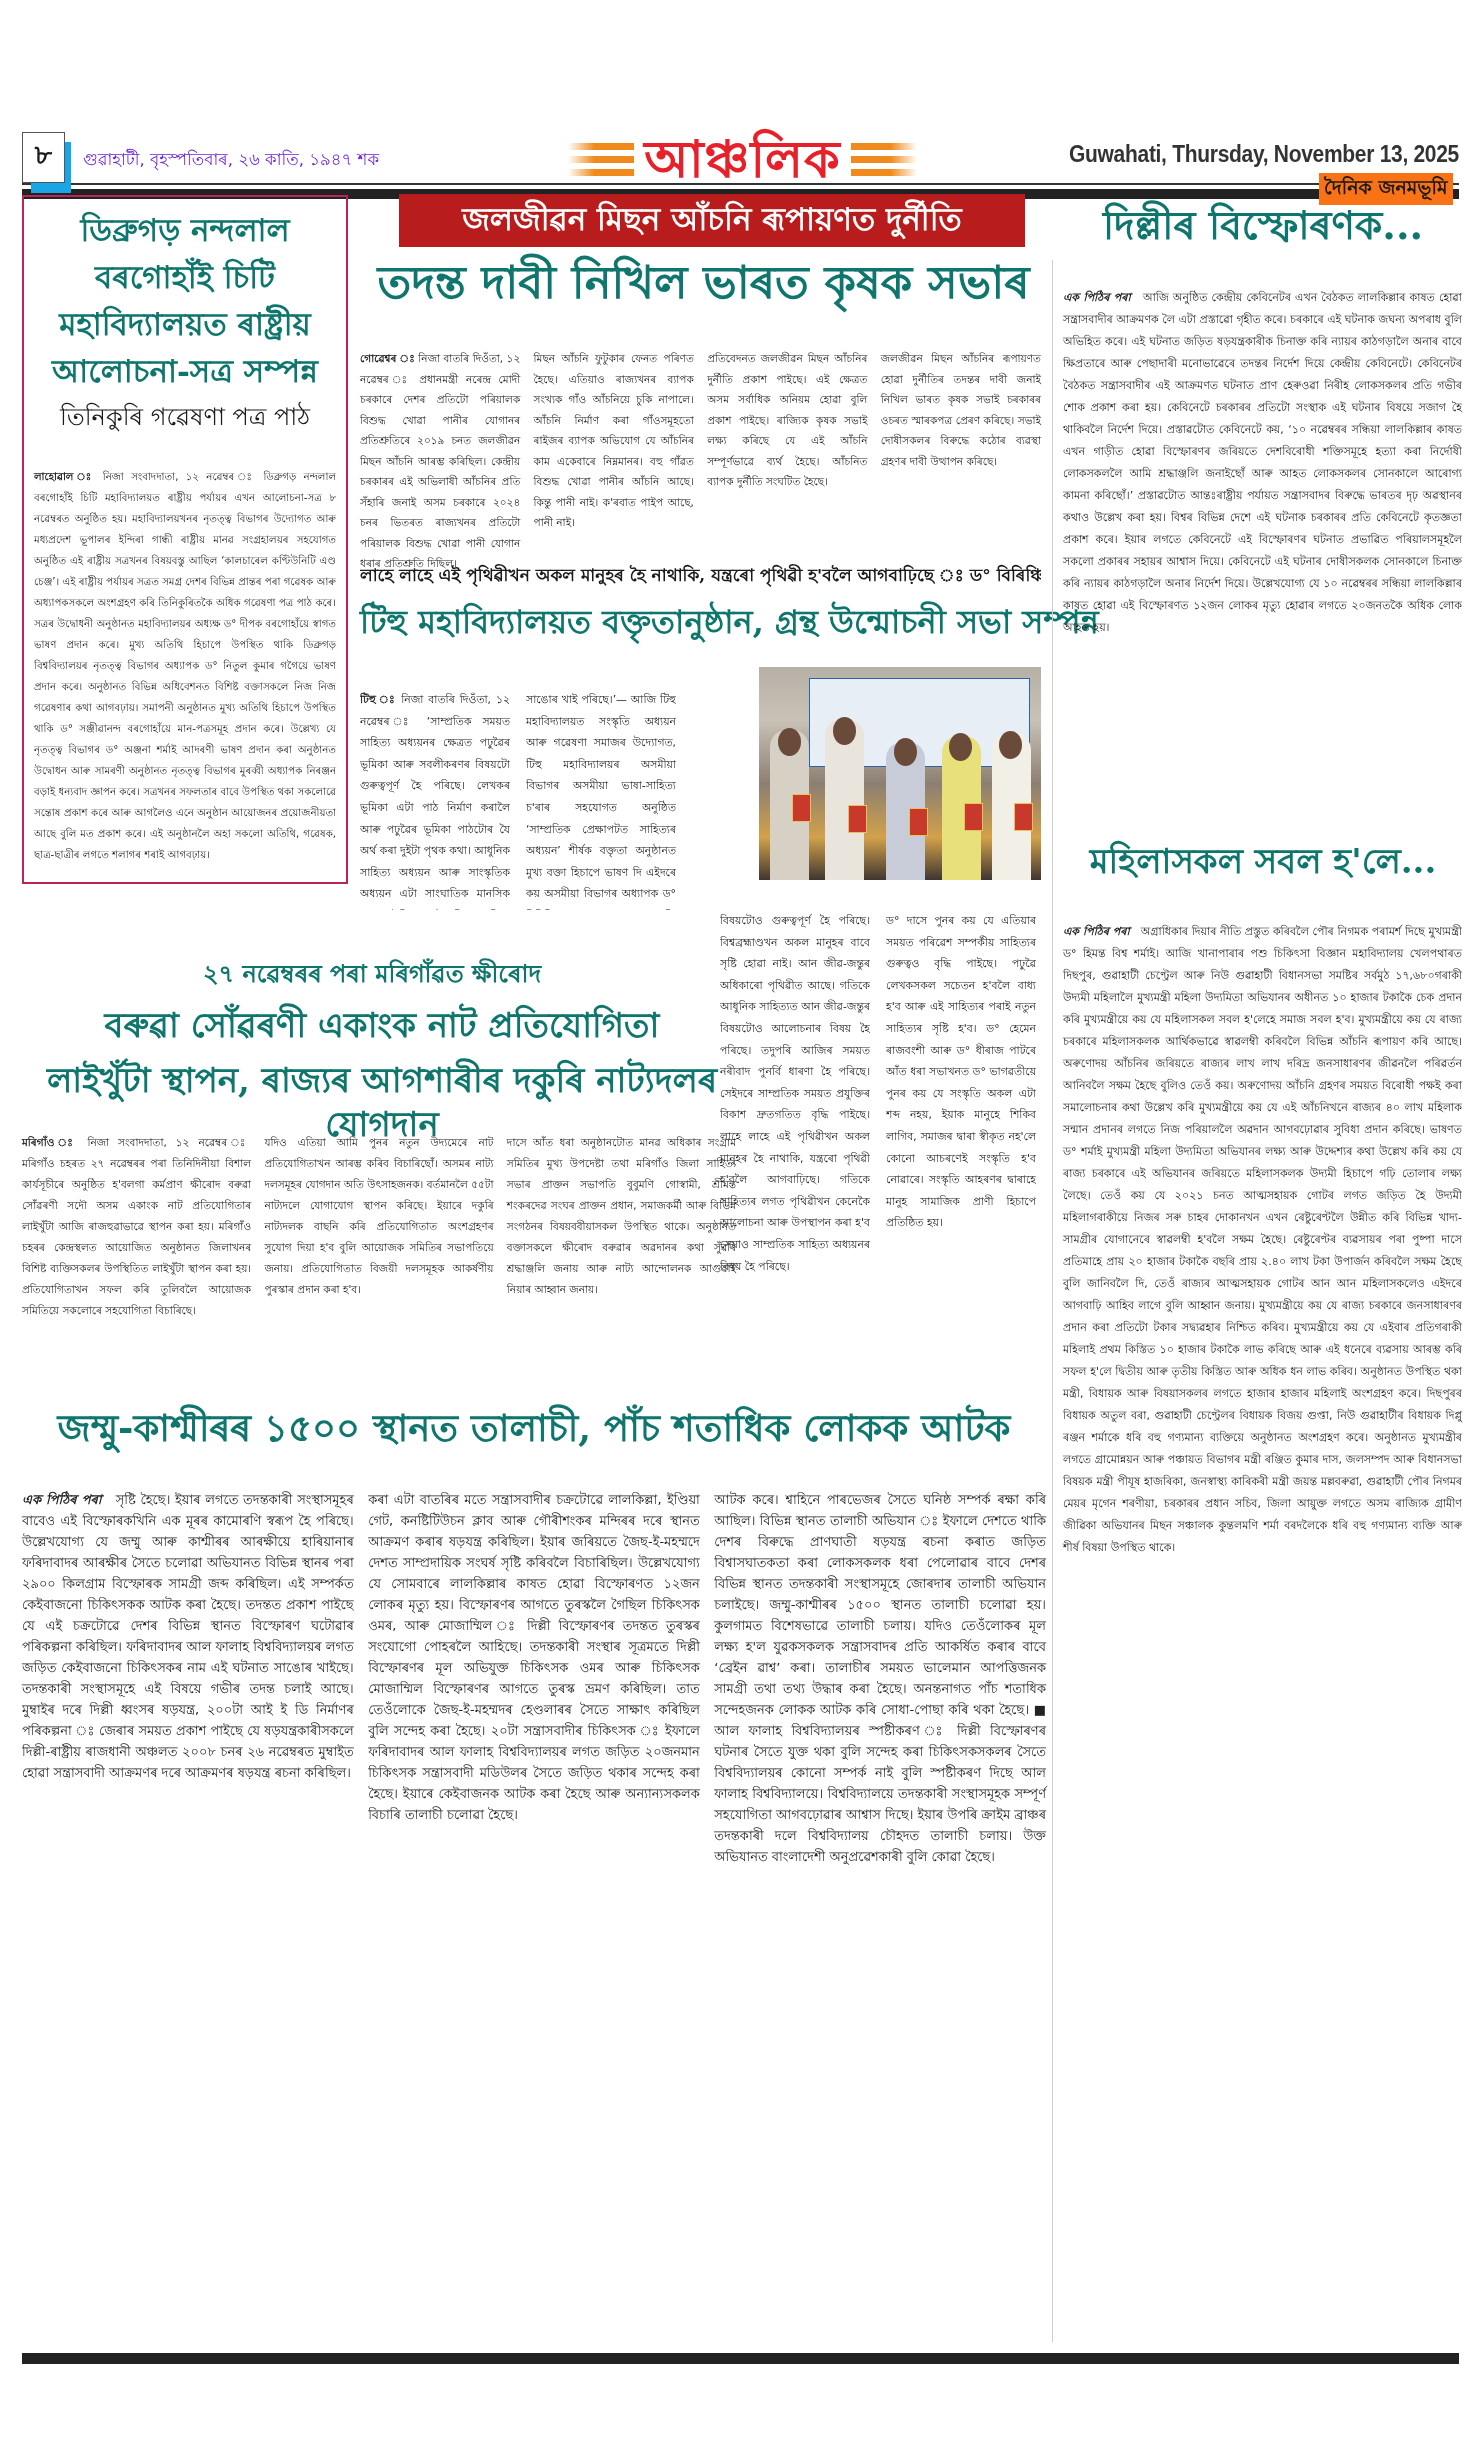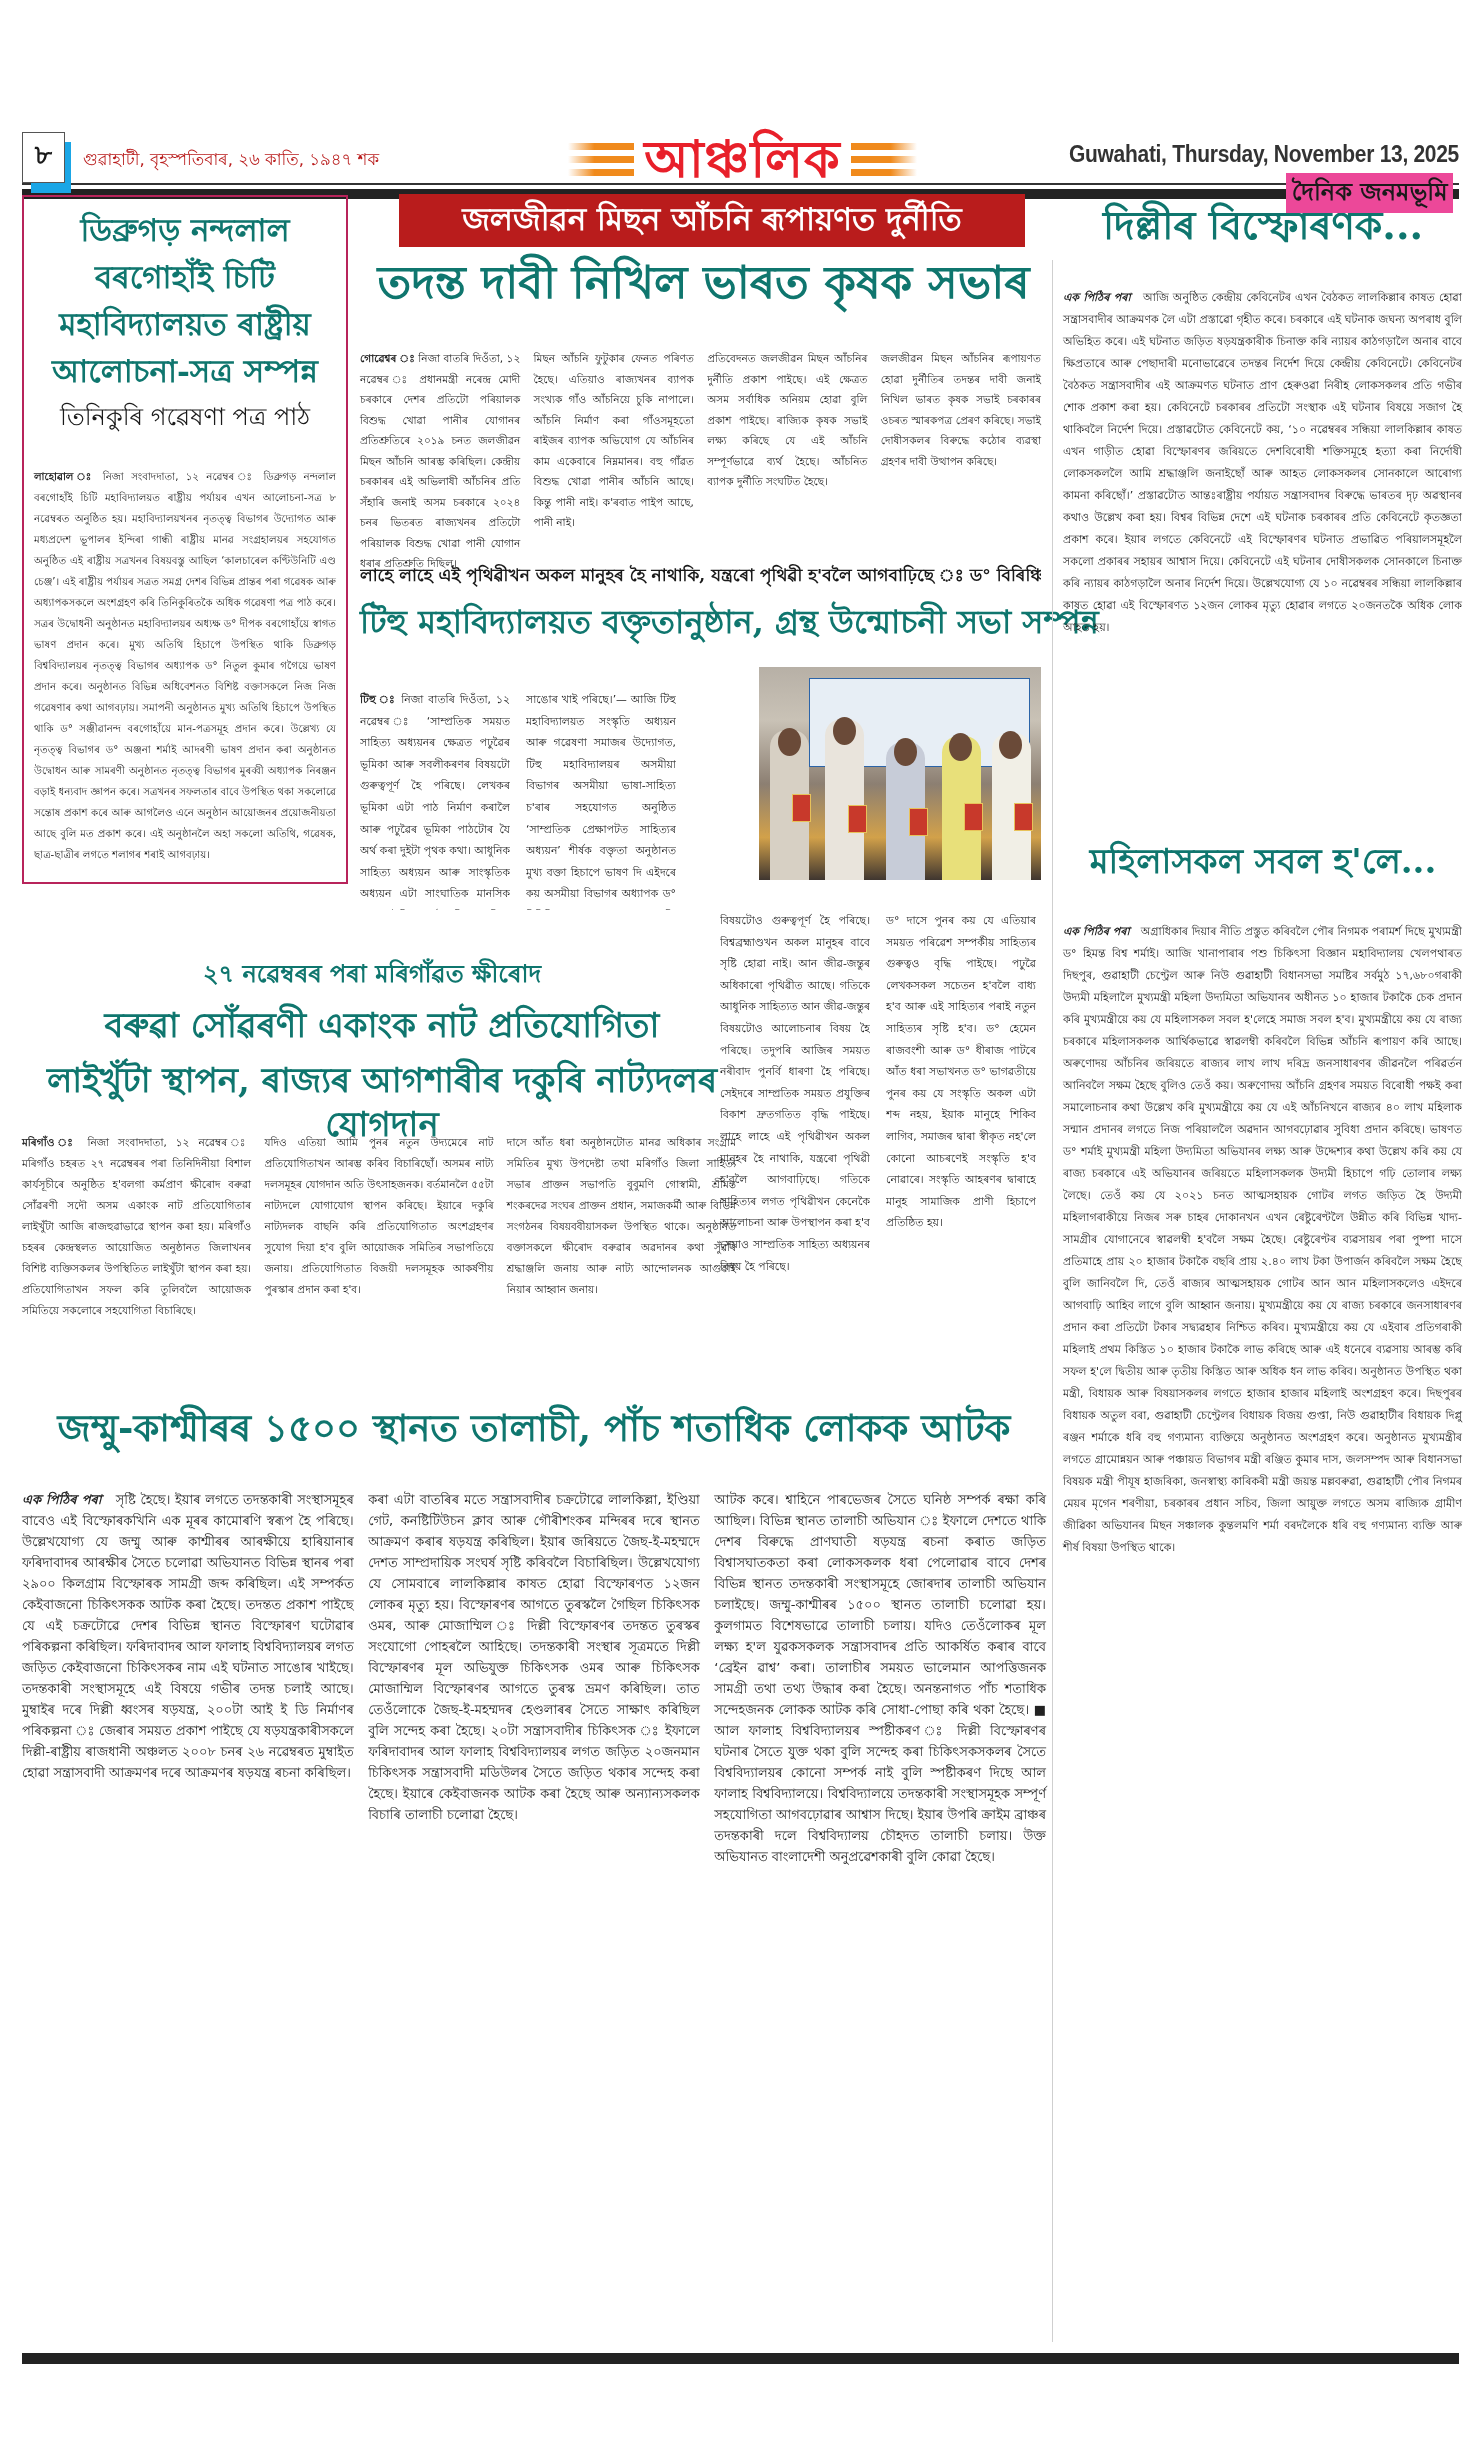--- a/index.html
+++ b/index.html
@@ -3,28 +3,28 @@
 <meta charset="utf-8">
 <style>
   * { box-sizing: border-box; margin: 0; padding: 0; }
   html, body { width: 1481px; height: 2462px; background: #ffffff; overflow: hidden; }
   body { font-family: "DejaVu Sans", sans-serif; color: #1a1a1a; position: relative; }
 
   
   .masthead { position: absolute; left: 0; top: 125px; width: 1481px; height: 66px; }
   .page-num-box { position: absolute; left: 22px; top: 6.6px; width: 43px; height: 51px; border: 1.7px solid #555; background: #fff; z-index: 2; display: flex; align-items: center; justify-content: center; font-family: "DejaVu Serif", serif; font-size: 26.6px; font-weight: bold; }
   .page-num-shadow { position: absolute; left: 31px; top: 16.6px; width: 40px; height: 51px; background: #1aa6e6; z-index: 1; }
-  .date-as { position: absolute; left: 83px; top: 22px; font-size: 16.6px; color: #b91c1c; text-align: right; }
+  .date-as { position: absolute; left: 83px; top: 22px; font-size: 16.6px; color: #6d28d9; text-align: right; }
   .logo { position: absolute; left: 554px; top: 0; width: 377px; height: 69px; display: flex; align-items: center; justify-content: center; }
   .logo-bars { display: flex; flex-direction: column; gap: 6.6px; width: 66px; }
   .logo-bars span { display: block; height: 6.6px; background: linear-gradient(90deg, #ffffff 0%, #f08a1c 40%, #f08a1c 100%); }
   .logo-bars.right span { background: linear-gradient(90deg, #f08a1c 0%, #f08a1c 60%, #ffffff 100%); }
   .logo-text { font-family: "DejaVu Serif", serif; font-weight: bold; font-size: 51px; color: #e8202a; margin: 0 10px; line-height: 1; letter-spacing: 1.1px; }
   .date-en { position: absolute; right: 22px; top: 16.6px; font-family: "Liberation Sans", sans-serif; font-weight: bold; font-size: 21px; color: #333; letter-spacing: -0.3px; transform: scaleY(1.15); }
-  .paper-name { position: absolute; right: 28px; top: 48px; font-size: 24px; font-weight: bold; background: #ec4899; padding: 0 5.5px; z-index: 2; }
+  .paper-name { position: absolute; right: 28px; top: 48px; font-size: 19px; font-weight: bold; background: #f97316; padding: 0 5.5px; z-index: 2; }
   .rule-thin { position: absolute; left: 22px; top: 58px; width: 1437px; height: 2.2px; background: #333; }
   .rule-thick { position: absolute; left: 22px; top: 64px; width: 1437px; height: 10px; background: #222; }
 
   
   .col-text { font-size: 10.8px; line-height: 21.6px; text-align: justify; color: #222; margin-top: 27px; }
   .lead { font-weight: bold; }
   .lead-it { font-weight: bold; font-style: italic; }
   .headline { font-family: "DejaVu Serif", serif; font-weight: bold; color: #0f766e; text-align: center; line-height: 1.2; }
 
   

